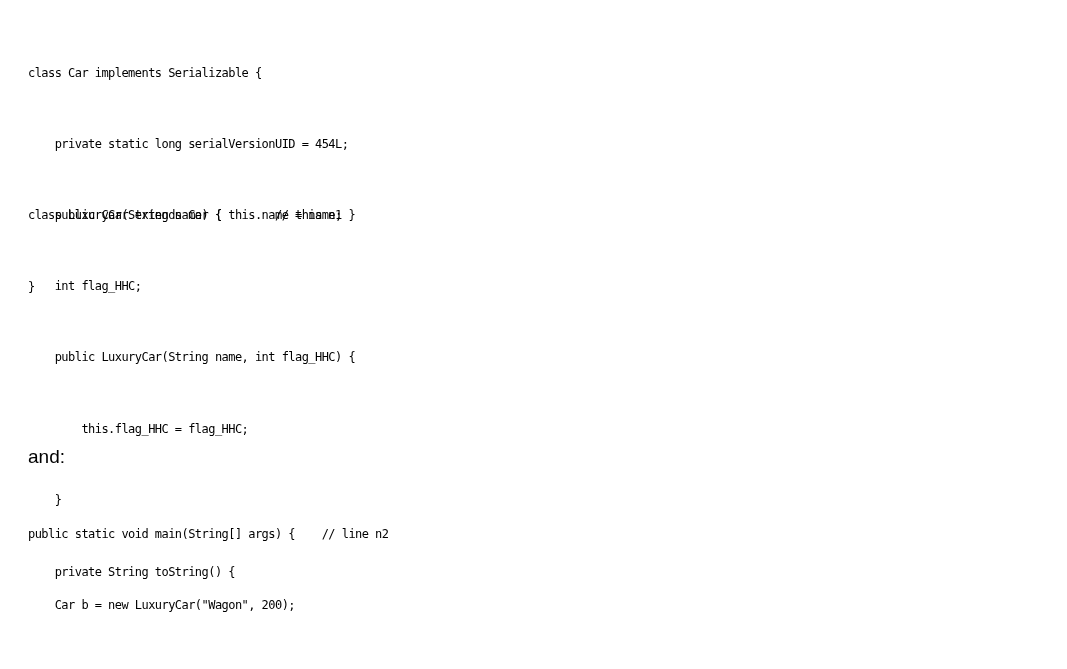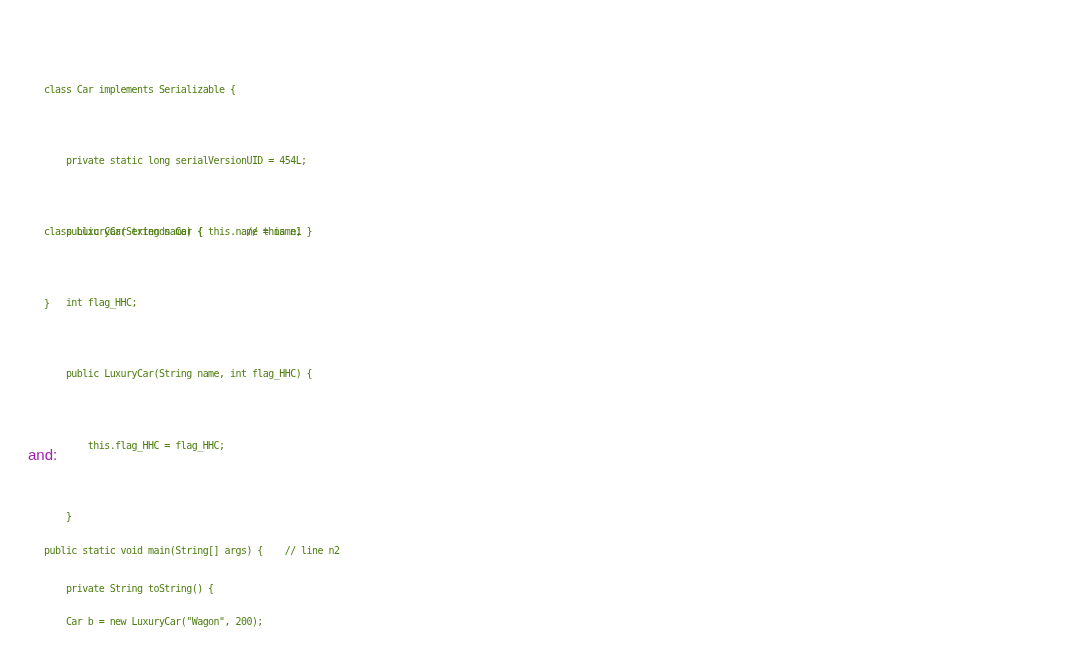--- a/index.html
+++ b/index.html
@@ -10,37 +10,37 @@
   body {
     width: 1067px;
     height: 669px;
     position: relative;
     overflow: hidden;
   }
   .code-block {
     position: absolute;
     left: 28px;
     font-family: "DejaVu Sans Mono", "Liberation Mono", monospace;
-    font-size: 10px;
-    color: #4d7c0f;
+    font-size: 12px;
+    color: #000000;
     white-space: pre;
     line-height: 23.8px;
     letter-spacing: -0.55px;
-    margin: 16px;
+    margin: 0;
   }
   #block1 { top: 14px; }
   #block2 { top: 156px; }
   #block3 { top: 475px; }
   .and-label {
     position: absolute;
     left: 28px;
     top: 446px;
     font-family: "Liberation Sans", sans-serif;
-    font-size: 15px;
-    color: #a21caf;
+    font-size: 19px;
+    color: #000000;
   }
   .code-line { display: block; height: 23.8px; }
 </style>
 </head>
 <body>
 
 <div class="code-block" id="block1">
   <span class="code-line">class Car implements Serializable {</span>
   <span class="code-line">    private static long serialVersionUID = 454L;</span>
   <span class="code-line">    public Car(String name) { this.name = name; }</span>

